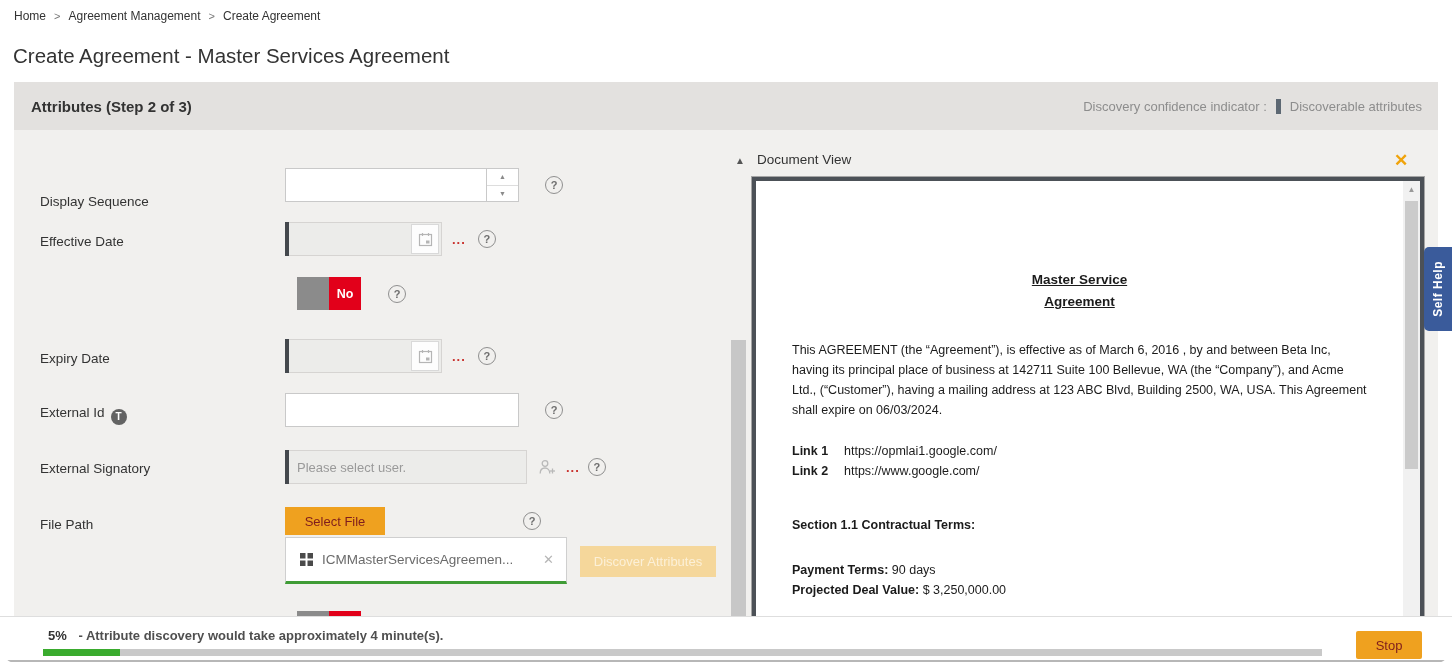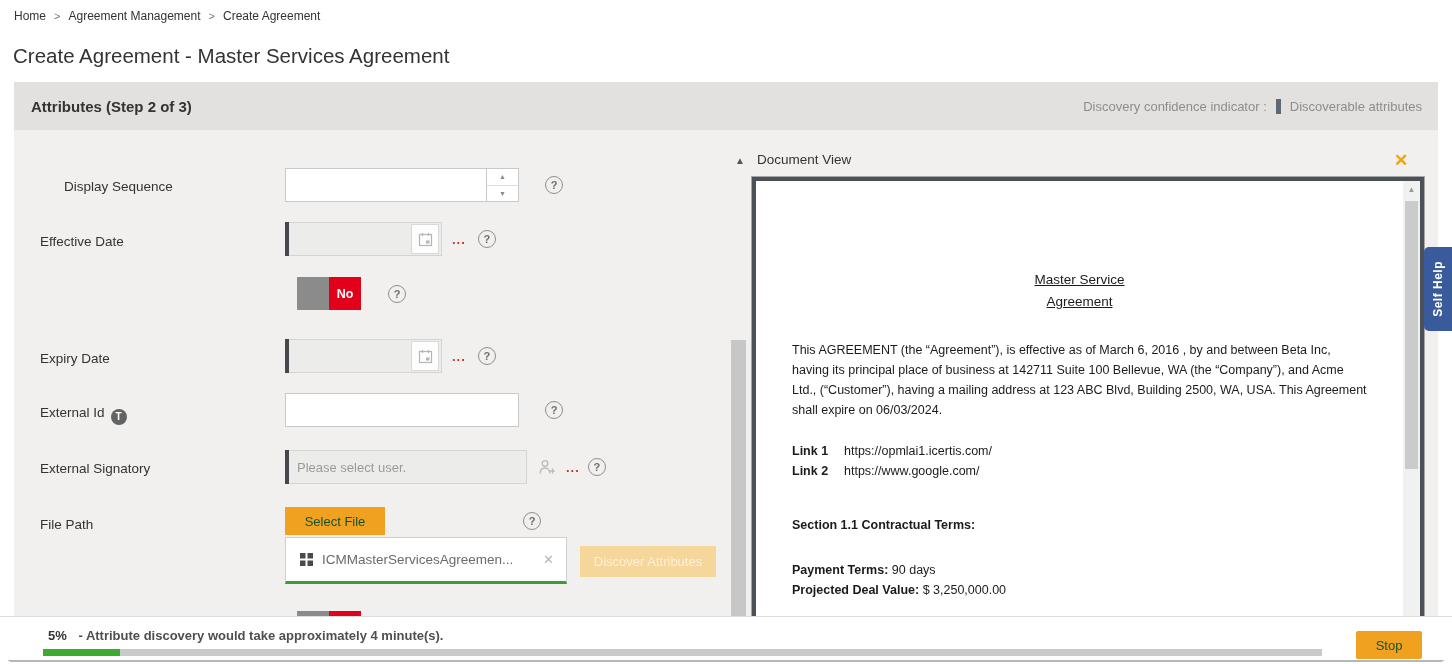--- a/index.html
+++ b/index.html
@@ -55,21 +55,21 @@
 
   .type-badge { display:inline-flex; width:16px; height:16px; border-radius:50%; background:#636363;
                 color:#fff; font-size:10px; font-weight:700; align-items:center; justify-content:center;
                 margin-left:6px; vertical-align:-3px; }
 
   .sig-input { width:238px; height:34px; border:1px solid #d6d4d2; border-left:none; background:#ececea;
                font-size:13px; padding:0 8px; color:#333; outline:none;
                font-family:"Liberation Sans",sans-serif; }
   .sig-input::placeholder { color:#9a9a9a; }
 
-  .btn-orange { background:#efa11f; color:#14532d; border:none; font-size:13px;
+  .btn-orange { background:#efa11f; color:#7f1d1d; border:none; font-size:13px;
                 font-family:"Liberation Sans",sans-serif; cursor:pointer; }
   .select-file { width:100px; height:28px; }
   .file-chip { position:absolute; left:271px; top:455px; width:282px; height:47px; background:#fff;
                border:1px solid #cfcfcf; border-bottom:3px solid #3f9c35;
                display:flex; align-items:center; padding:0 10px 0 14px; }
   .file-chip .fname { font-size:13.5px; color:#6b6b6b; flex:1; margin-left:9px; white-space:nowrap;
                       overflow:hidden; }
   .chip-x { color:#b5b5b5; font-size:13px; cursor:pointer; padding:2px; }
   .discover-btn { position:absolute; left:566px; top:464px; width:136px; height:31px;
                   background:#f5d79b; color:#fcf0d7; border:none; font-size:13px;
@@ -85,21 +85,21 @@
               cursor:pointer; }
   .doc-frame { position:absolute; left:738px; top:95px; width:672px; height:450px;
                border:4px solid #4c5157; outline:1px solid #a5a5a5; background:#fff; overflow:hidden; }
   .doc-scroll { position:absolute; right:0; top:0; width:17px; height:100%; background:#f1f1f1; }
   .doc-scroll .up { height:17px; display:flex; align-items:center; justify-content:center;
                     font-size:8px; color:#999; cursor:pointer; }
   .doc-thumb { position:absolute; left:2px; top:20px; width:13px; height:268px; background:#cbcbcb;
                cursor:pointer; }
   .doc-content { position:absolute; left:0; top:0; right:17px; bottom:0; padding:88px 36px 0 36px;
                  color:#1b1b1b; font-size:12.5px; line-height:1.6; }
-  .doc-h { text-align:center; font-weight:400; font-size:13.5px; line-height:22px; }
+  .doc-h { text-align:center; font-weight:700; font-size:13.5px; line-height:22px; }
   .doc-h span { text-decoration:underline; }
   .doc-p { margin-top:27px; }
   .doc-links { margin-top:21px; }
   .doc-link-row { display:flex; }
   .doc-link-row .llabel { font-weight:700; width:52px; }
   .doc-sec { margin-top:34px; font-weight:700; }
   .doc-kv { margin-top:0; }
   .doc-kv b { font-weight:700; }
 
   
@@ -141,21 +141,21 @@
 
     <div class="panel-header">
       <span class="ph-title">Attributes (Step 2 of 3)</span>
       <span class="legend">
         <span>Discovery confidence indicator :</span>
         <span class="legend-bar"></span>
         <span>Discoverable attributes</span>
       </span>
     </div>
 
-    <div class="flabel" style="top:95px;margin-left:24px;">Display Sequence</div>
+    <div class="flabel" style="top:110px;">Display Sequence</div>
     <div class="ctl" style="top:86px;">
       <input class="txt-input" type="text" style="">
       <span class="spinner">
         <span class="spin-btn up">▲</span>
         <span class="spin-btn">▼</span>
       </span>
       <span class="help" style="margin-left:26px;">?</span>
     </div>
 
     <div class="flabel" style="top:150px;">Effective Date</div>
@@ -263,21 +263,21 @@
     <div class="doc-frame">
       <div class="doc-content">
         <div class="doc-h">
           <span>Master Service</span><br>
           <span>Agreement</span>
         </div>
         <div class="doc-p">This AGREEMENT (the “Agreement”), is effective as of March 6, 2016 , by and between Beta Inc, having its principal place of business at 142711 Suite 100 Bellevue, WA (the “Company”), and Acme Ltd., (“Customer”), having a mailing address at 123 ABC Blvd, Building 2500, WA, USA. This Agreement shall expire on 06/03/2024.</div>
         <div class="doc-links">
           <div class="doc-link-row">
             <span class="llabel">Link 1</span>
-            <span>https://opmlai1.icertis.com/</span>
+            <span>https://opmlai1.google.com/</span>
           </div>
           <div class="doc-link-row">
             <span class="llabel">Link 2</span>
             <span>https://www.google.com/</span>
           </div>
         </div>
         <div class="doc-sec">Section 1.1 Contractual Terms:</div>
         <div class="doc-kv" style="margin-top:25px;">
           <b>Payment Terms:</b>
           <span>90 days</span>

